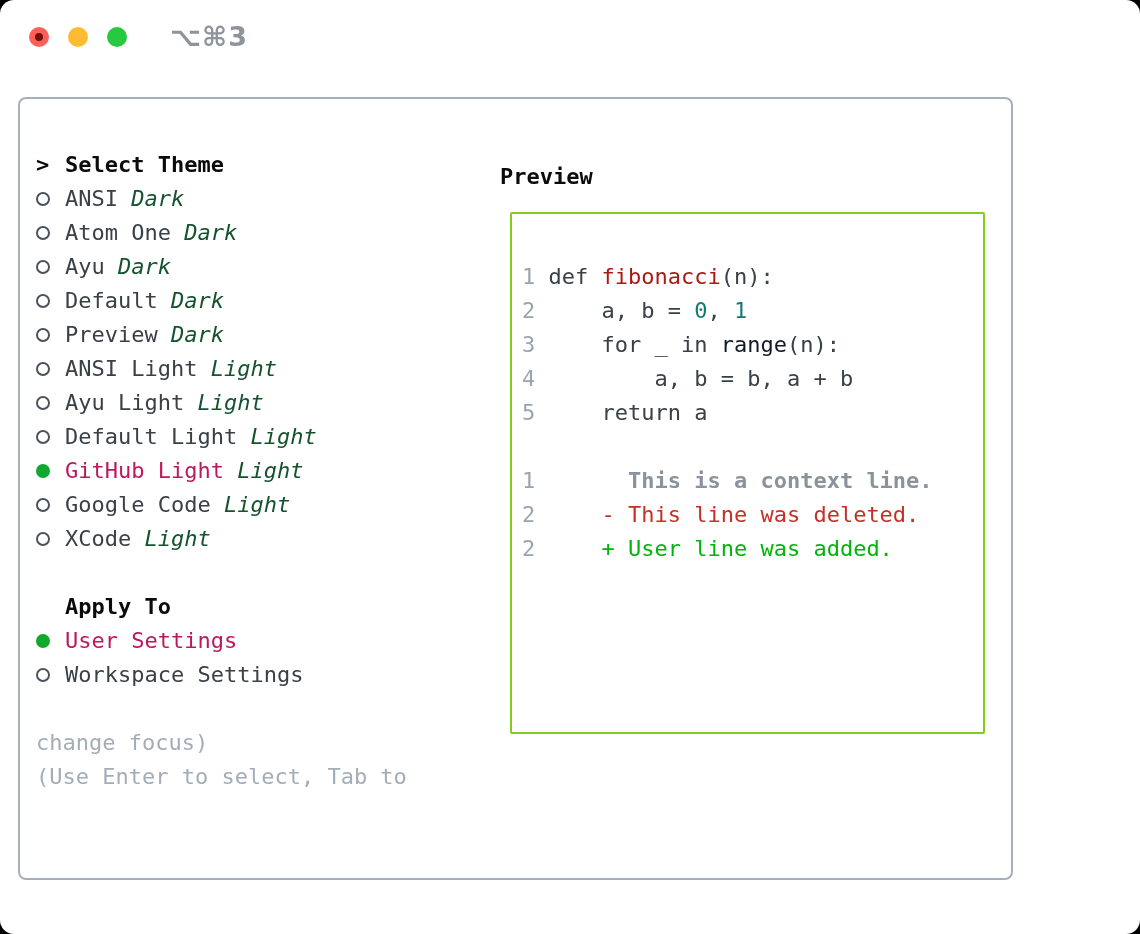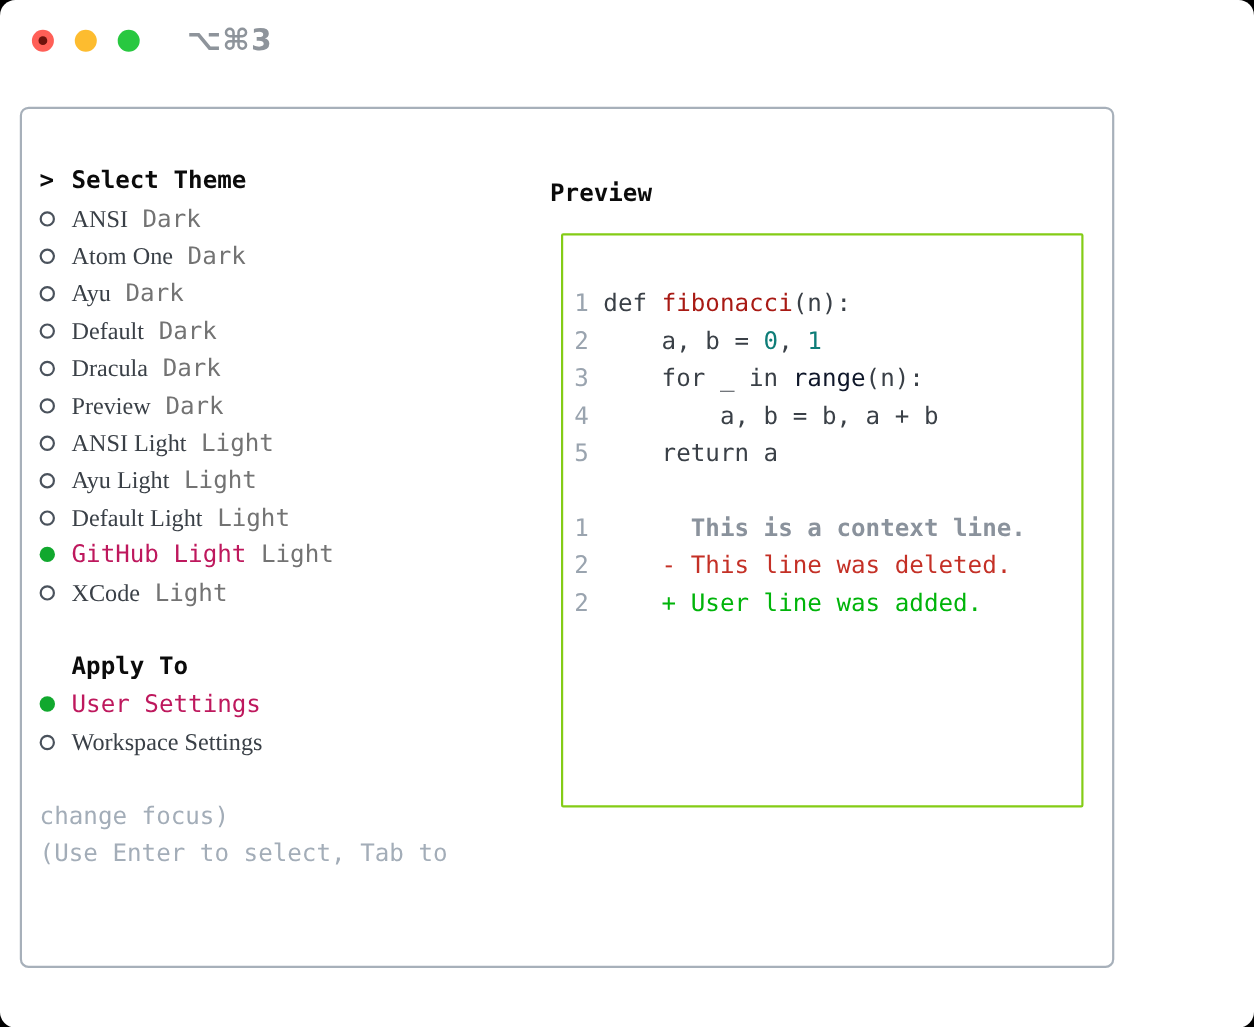--- a/index.html
+++ b/index.html
@@ -30,23 +30,23 @@
   .line { height:34px; line-height:34px; font-size:22px; white-space:pre; color:#3a4047; }
   .hdr  { font-weight:bold; color:#0b0b0b; }
   .spacer { height:34px; }
   .mk { display:inline-block; width:29px; vertical-align:baseline; }
   .mk.prompt { font-weight:bold; color:#0b0b0b; }
   .dot { display:inline-block; width:14px; height:14px; border-radius:50%; }
   .dot.off { border:2px solid #4a525c; background:transparent; }
   .dot.on  { background:#11a82e; }
   .left-col  { position:absolute; left:36px;  top:148px; }
   .right-col { position:absolute; left:500px; top:160px; }
-  .name    { color:#3a4047;font-family:Liberation Serif, serif; }
+  .name    { color:#3a4047; }
   .sel     { color:#be185d; }
-  .variant { color:#737373; }
+  .variant { color:#14532d;font-style:italic; }
   .help    { color:#a3adb8; }
   
   .preview-box {
     margin:18px 0 0 10px; width:475px; height:522px;
     border:2px solid #84cc16; border-radius:2px; background:#fff;
     padding:46px 0 0 10px; overflow:hidden;
   }
   .ln          { color:#9aa4af; }
   .tok-code    { color:#3a4047; }
   .tok-func    { color:#a81a14; }
@@ -72,26 +72,26 @@
 
   <div class="panel"></div>
 
   <div class="left-col">
     <div class="line"><span class="mk prompt">&gt;</span><span class="hdr">Select Theme</span></div>
     <div>
         <div class="line"><span class="mk"><i class="dot off"></i></span><span class="name">ANSI</span> <span class="variant">Dark</span></div>
         <div class="line"><span class="mk"><i class="dot off"></i></span><span class="name">Atom One</span> <span class="variant">Dark</span></div>
         <div class="line"><span class="mk"><i class="dot off"></i></span><span class="name">Ayu</span> <span class="variant">Dark</span></div>
         <div class="line"><span class="mk"><i class="dot off"></i></span><span class="name">Default</span> <span class="variant">Dark</span></div>
-        <div class="line"><span class="mk"><i class="dot off"></i></span><span class="name">Dracula</span> <span class="variant">Dark</span></div>
         <div class="line"><span class="mk"><i class="dot off"></i></span><span class="name">Preview</span> <span class="variant">Dark</span></div>
         <div class="line"><span class="mk"><i class="dot off"></i></span><span class="name">ANSI Light</span> <span class="variant">Light</span></div>
         <div class="line"><span class="mk"><i class="dot off"></i></span><span class="name">Ayu Light</span> <span class="variant">Light</span></div>
         <div class="line"><span class="mk"><i class="dot off"></i></span><span class="name">Default Light</span> <span class="variant">Light</span></div>
         <div class="line"><span class="mk"><i class="dot on"></i></span><span class="sel">GitHub Light</span> <span class="variant">Light</span></div>
+        <div class="line"><span class="mk"><i class="dot off"></i></span><span class="name">Google Code</span> <span class="variant">Light</span></div>
         <div class="line"><span class="mk"><i class="dot off"></i></span><span class="name">XCode</span> <span class="variant">Light</span></div>
       </div>
     <div class="spacer"></div>
     <div class="line"><span class="mk"></span><span class="hdr">Apply To</span></div>
     <div>
         <div class="line"><span class="mk"><i class="dot on"></i></span><span class="sel">User Settings</span></div>
         <div class="line"><span class="mk"><i class="dot off"></i></span><span class="name">Workspace Settings</span></div>
       </div>
     <div class="spacer"></div>
     <div>

